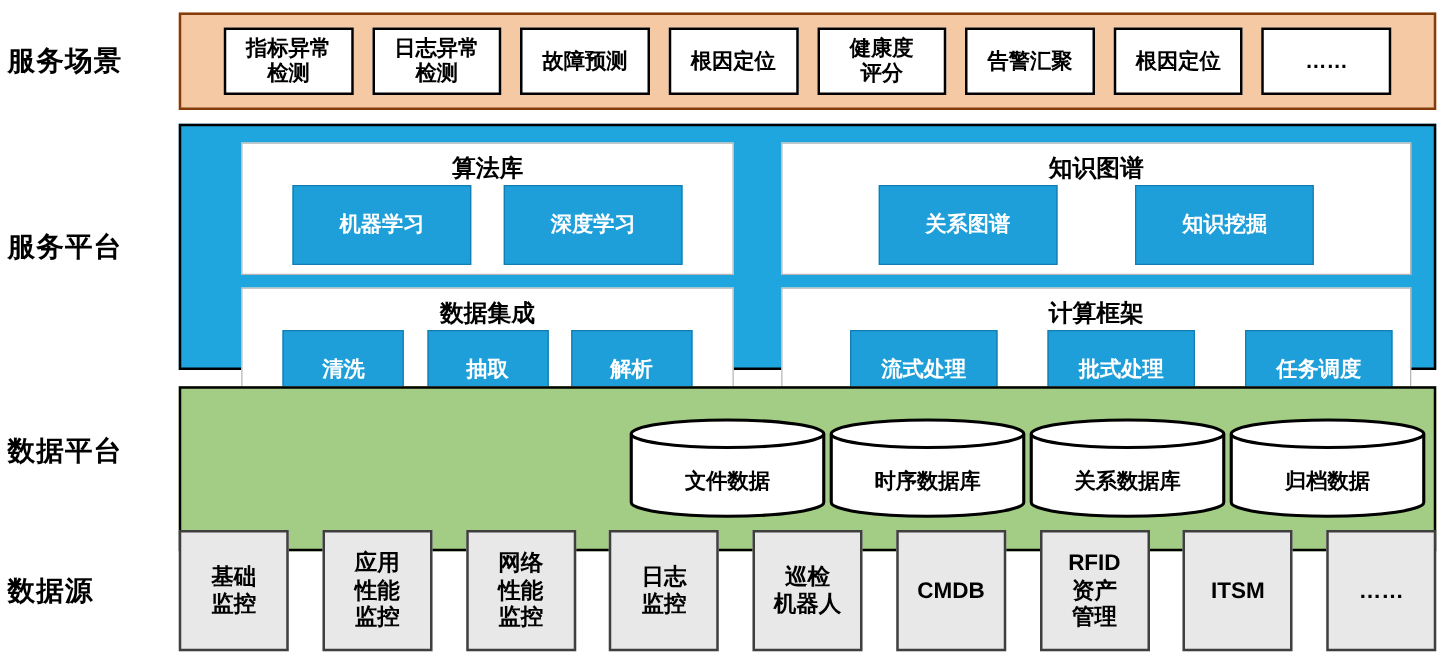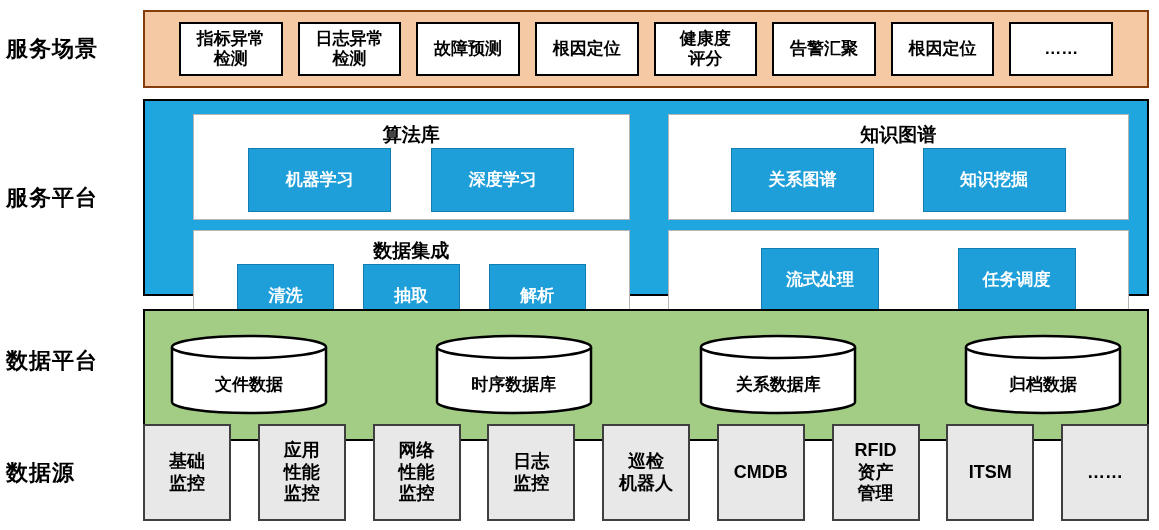--- a/index.html
+++ b/index.html
@@ -68,22 +68,22 @@
   }
   .btn-lg { width:143px; }
   .btn-md { width:118px;margin-left:40px; }
   .btn-sm { width:97px; }
 
   
   .band-data {
     top:309px; height:132px;
     background:var(--data-band,#A3CD84);
     border:2px solid #000;
-    display:flex; justify-content:space-between; align-items:center;
-    padding:10px 24px;
+    display:flex; justify-content:flex-end; align-items:center;
+    padding:10px 5px;
   }
   .cylinder { position:relative; width:160px; height:82px; }
   .cylinder svg { position:absolute; inset:0; width:100%; height:100%; display:block; }
   .cyl-label {
     position:absolute; left:0; right:0; top:47%;
     text-align:center; font-weight:bold; font-size:17px;
   }
 
   
   .row-sources {
@@ -143,22 +143,24 @@
     <div class="panel">
       <div class="panel-title">数据集成</div>
       <div class="panel-buttons">
         <div class="blue-btn btn-sm">清洗</div>
         <div class="blue-btn btn-sm">抽取</div>
         <div class="blue-btn btn-sm">解析</div>
       </div>
     </div>
 
     <div class="panel">
+      <div class="panel-title">计算框架</div>
       <div class="panel-buttons">
         <div class="blue-btn btn-md">流式处理</div>
+        <div class="blue-btn btn-md">批式处理</div>
         <div class="blue-btn btn-md">任务调度</div>
       </div>
     </div>
 
   </div>
 
   <div class="band band-data">
 
     <div class="cylinder">
       <svg viewBox="0 0 160 82" preserveAspectRatio="none">

